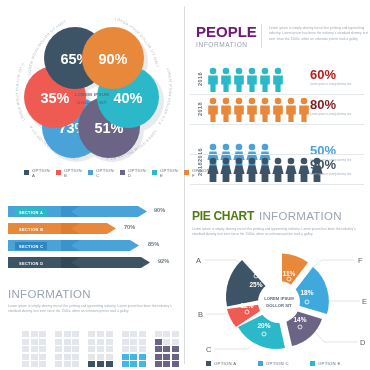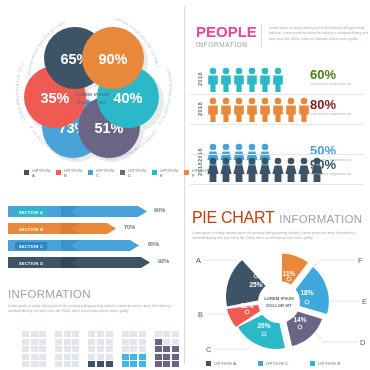--- a/index.html
+++ b/index.html
@@ -12,21 +12,21 @@
   .page { position: relative; width: 370px; height: 370px; background: #fff; }
 
   .divider-v {
     position: absolute; left: 184px; top: 6px;
     width: 1px; height: 358px; background: #d8dde2;
   }
 
   
   .sec-head { display: flex; align-items: baseline; gap: 5px; }
   .sec-head .big {
-    font-size: 16px; font-weight: normal; color: #c2410c;
+    font-size: 12px; font-weight: bold; color: #4d7c0f;
     letter-spacing: -0.3px;
   }
   .sec-head .small {
     font-size: 11.5px; color: #9aa5b0; letter-spacing: 0.3px;
   }
   .lorem {
     font-size: 3.1px; color: #9aa5b0; line-height: 1.75;
     letter-spacing: 0.1px;
   }
 
@@ -70,21 +70,21 @@
   .blocks {
     position: absolute; left: 22px; top: 331px;
     display: flex; gap: 9px; align-items: flex-end;
   }
   .bcol { display: grid; grid-template-columns: repeat(3, 7px); gap: 1.6px; }
   .cell { width: 7px; height: 6px; background: #e3e6ea; }
 
   
   .people-head { position: absolute; left: 196px; top: 24px; display: flex; gap: 7px; }
   .ph-left { width: 58px; }
-  .ph-left .big { font-size: 15px; font-weight: bold; color: #ec4899; display: block; line-height: 1; }
+  .ph-left .big { font-size: 15px; font-weight: bold; color: #701a75; display: block; line-height: 1; }
   .ph-left .small { font-size: 6.5px; color: #97a2ad; letter-spacing: 0.6px; display: block; margin-top: 2px; }
   .ph-rule { width: 1px; background: #d8dde2; }
   .ph-text { width: 104px; padding-top: 2px; }
 
   .prow { position: absolute; left: 190px; width: 176px; height: 27px; }
   .prow .yr {
     position: absolute; left: 0; top: 3px;
     width: 20px; height: 20px;
     display: flex; align-items: center; justify-content: center;
     font-size: 5.6px; font-weight: bold; color: #6b7884;
@@ -389,21 +389,21 @@
               <path d="M1.2,8.4h9.6v9.2H8.6V25H3.4v-7.4H1.2Z"></path>
             </g>
           <g transform="translate(65,0)">
               <circle cx="6" cy="4" r="3.3"></circle>
               <path d="M1.2,8.4h9.6v9.2H8.6V25H3.4v-7.4H1.2Z"></path>
             </g>
         </g>
       </svg>
     </span>
     <span class="val">
-      <span class="num" style="color:#4d7c0f">60%</span>
+      <span class="num" style="color:#b91c1c">60%</span>
       <span class="cap">Lorem ipsum is simply dummy text</span>
     </span>
   </div>
   <div class="prule" style="top:94px"></div>
 
   <div class="prow" style="top:96px">
     <span class="yr">2018</span>
     <span class="figs">
       <svg width="115" height="25" viewBox="0 0 115 25">
         <g fill="#e8883a">

